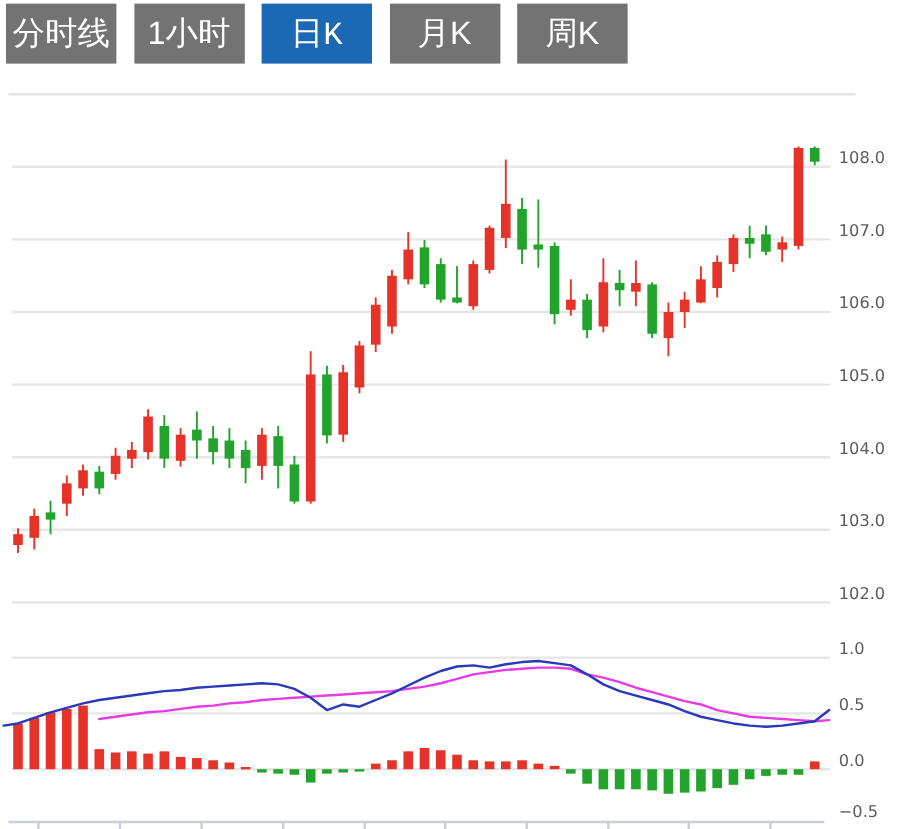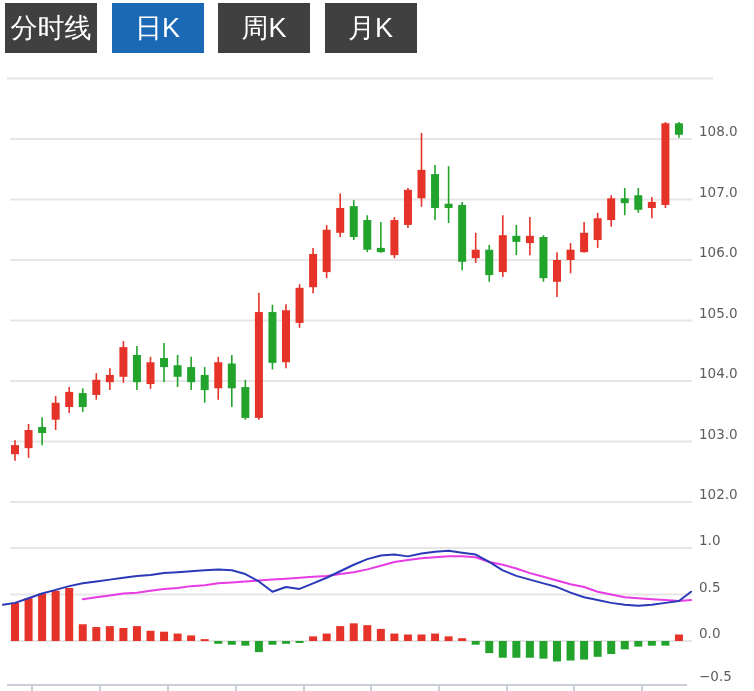--- a/index.html
+++ b/index.html
@@ -1,35 +1,36 @@
 <!DOCTYPE html>
 <html><head>
 <meta charset="utf-8">
 <style>
   html,body{margin:0;padding:0;background:#ffffff;}
   body{width:754px;height:691px;position:relative;overflow:hidden;
        font-family:"Liberation Sans",sans-serif;}
   .tabbar{position:absolute;top:3px;left:5px;display:flex;gap:14.5px;z-index:2;}
   .tab{width:92px;height:50px;display:flex;align-items:center;justify-content:center;
        color:#ffffff;font-size:27px;cursor:pointer;user-select:none;
-       background:#404040;letter-spacing:0;}
-  .tab.active{background:#1b69b5;}
+       background:#737373;letter-spacing:0;}
+  .tab.active{background:#1b69b5;font-family:Liberation Mono, monospace;}
   #chart-svg{position:absolute;top:0;left:0;
              font-family:"DejaVu Sans","Liberation Sans",sans-serif;}
 </style>
 </head>
 <body>
 
 <div class="app">
 
   <div class="tabbar">
     <div class="tab">分时线</div>
+    <div class="tab">1小时</div>
     <div class="tab active">日K</div>
+    <div class="tab">月K</div>
     <div class="tab">周K</div>
-    <div class="tab">月K</div>
   </div>
 
   <svg id="chart-svg" width="754" height="691" viewBox="0 0 754 691">
       <g>
         <line x1="7" x2="713" y1="78.5" y2="78.5" stroke="#e6e6e6" stroke-width="2"></line>
         <line x1="10" x2="692" y1="139" y2="139" stroke="#e6e6e6" stroke-width="2"></line>
         <line x1="10" x2="692" y1="199.5" y2="199.5" stroke="#e6e6e6" stroke-width="2"></line>
         <line x1="10" x2="692" y1="260" y2="260" stroke="#e6e6e6" stroke-width="2"></line>
         <line x1="10" x2="692" y1="320.5" y2="320.5" stroke="#e6e6e6" stroke-width="2"></line>
         <line x1="10" x2="692" y1="381" y2="381" stroke="#e6e6e6" stroke-width="2"></line>

